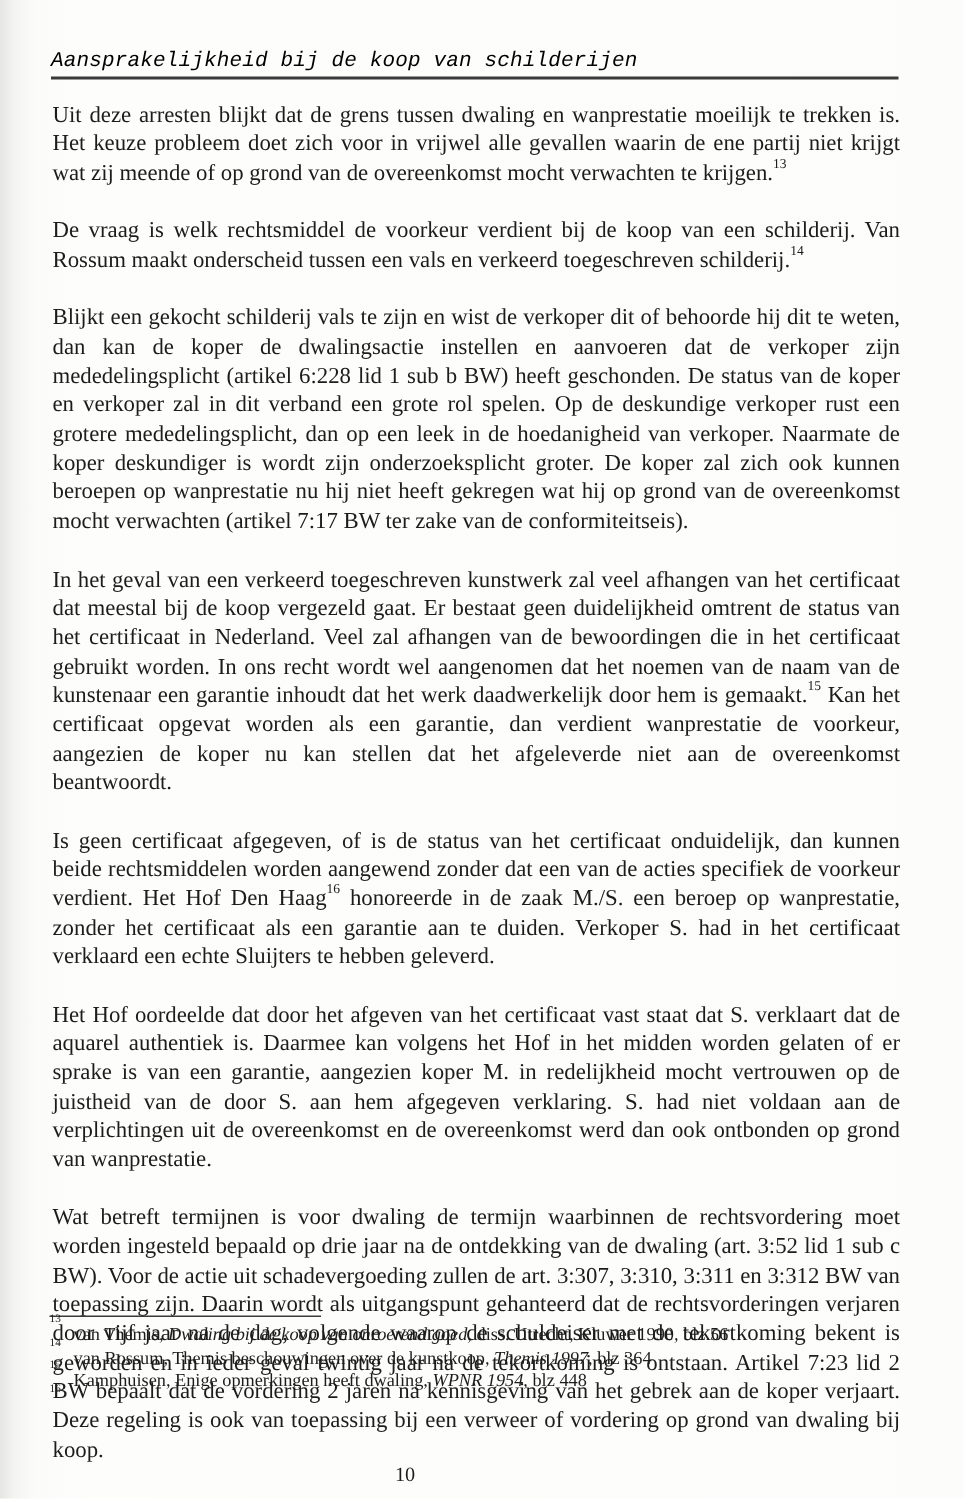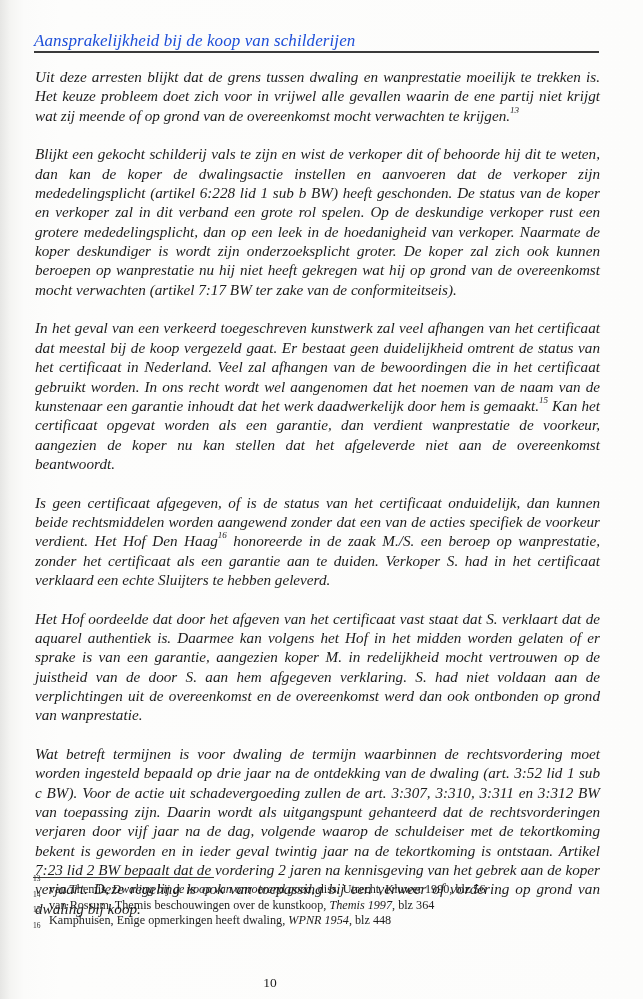--- a/index.html
+++ b/index.html
@@ -16,38 +16,38 @@
       font-family: "Liberation Serif", "DejaVu Serif", serif;
     }
     .page-header {
       position: absolute;
       left: 34px;
       top: 33px;
       width: 565px;
     }
     .running-title {
       font-style: italic;
-      font-size: 17px;
+      font-size: 14px;
       line-height: 16px;
-      color: #1d4ed8;
+      color: #000000;
       letter-spacing: 0.1px;
+      font-family: Liberation Mono, monospace;
     }
     .header-rule {
       margin-top: 2px;
       height: 1.5px;
       background: #3a3a3a;
     }
     .body-text {
       position: absolute;
       left: 35px;
       top: 67px;
       width: 565px;
       font-size: 15.2px;
       line-height: 19.35px;
-      font-style: italic;
     }
     .body-text p {
       margin: 0 0 19.35px 0;
       text-align: justify;
       hyphens: none;
     }
     sup {
       font-size: 9px;
       line-height: 0;
       position: relative;
@@ -98,20 +98,21 @@
 <body>
 
 <div class="page-header">
   <div class="running-title">Aansprakelijkheid bij de koop van schilderijen</div>
   <div class="header-rule"></div>
 </div>
 
 <div class="body-text">
   <p><span>Uit deze arresten blijkt dat de grens tussen dwaling en wanprestatie moeilijk te trekken is. Het keuze probleem doet zich voor in vrijwel alle gevallen waarin de ene partij niet krijgt wat zij meende of op grond van de overeenkomst mocht verwachten te krijgen.</span><sup>13</sup></p>
 
+  <p><span>De vraag is welk rechtsmiddel de voorkeur verdient bij de koop van een schilderij. Van Rossum maakt onderscheid tussen een vals en verkeerd toegeschreven schilderij.</span><sup>14</sup></p>
 
   <p><span>Blijkt een gekocht schilderij vals te zijn en wist de verkoper dit of behoorde hij dit te weten, dan kan de koper de dwalingsactie instellen en aanvoeren dat de verkoper zijn mededelingsplicht (artikel 6:228 lid 1 sub b BW) heeft geschonden. De status van de koper en verkoper zal in dit verband een grote rol spelen. Op de deskundige verkoper rust een grotere mededelingsplicht, dan op een leek in de hoedanigheid van verkoper. Naarmate de koper deskundiger is wordt zijn onderzoeksplicht groter. De koper zal zich ook kunnen beroepen op wanprestatie nu hij niet heeft gekregen wat hij op grond van de overeenkomst mocht verwachten (artikel 7:17 BW ter zake van de conformiteitseis).</span></p>
 
   <p><span>In het geval van een verkeerd toegeschreven kunstwerk zal veel afhangen van het certificaat dat meestal bij de koop vergezeld gaat. Er bestaat geen duidelijkheid omtrent de status van het certificaat in Nederland. Veel zal afhangen van de bewoordingen die in het certificaat gebruikt worden. In ons recht wordt wel aangenomen dat het noemen van de naam van de kunstenaar een garantie inhoudt dat het werk daadwerkelijk door hem is gemaakt.</span><sup>15</sup><span> Kan het certificaat opgevat worden als een garantie, dan verdient wanprestatie de voorkeur, aangezien de koper nu kan stellen dat het afgeleverde niet aan de overeenkomst beantwoordt.</span></p>
 
   <p><span>Is geen certificaat afgegeven, of is de status van het certificaat onduidelijk, dan kunnen beide rechtsmiddelen worden aangewend zonder dat een van de acties specifiek de voorkeur verdient. Het Hof Den Haag</span><sup>16</sup><span> honoreerde in de zaak M./S. een beroep op wanprestatie, zonder het certificaat als een garantie aan te duiden. Verkoper S. had in het certificaat verklaard een echte Sluijters te hebben geleverd.</span></p>
 
   <p><span>Het Hof oordeelde dat door het afgeven van het certificaat vast staat dat S. verklaart dat de aquarel authentiek is. Daarmee kan volgens het Hof in het midden worden gelaten of er sprake is van een garantie, aangezien koper M. in redelijkheid mocht vertrouwen op de juistheid van de door S. aan hem afgegeven verklaring. S. had niet voldaan aan de verplichtingen uit de overeenkomst en de overeenkomst werd dan ook ontbonden op grond van wanprestatie.</span></p>
 
   <p><span>Wat betreft termijnen is voor dwaling de termijn waarbinnen de rechtsvordering moet worden ingesteld bepaald op drie jaar na de ontdekking van de dwaling (art. 3:52 lid 1 sub c BW). Voor de actie uit schadevergoeding zullen de art. 3:307, 3:310, 3:311 en 3:312 BW van toepassing zijn. Daarin wordt als uitgangspunt gehanteerd dat de rechtsvorderingen verjaren door vijf jaar na de dag, volgende waarop de schuldeiser met de tekortkoming bekent is geworden en in ieder geval twintig jaar na de tekortkoming is ontstaan. Artikel 7:23 lid 2 BW bepaalt dat de vordering 2 jaren na kennisgeving van het gebrek aan de koper verjaart. Deze regeling is ook van toepassing bij een verweer of vordering op grond van dwaling bij koop.</span></p>

